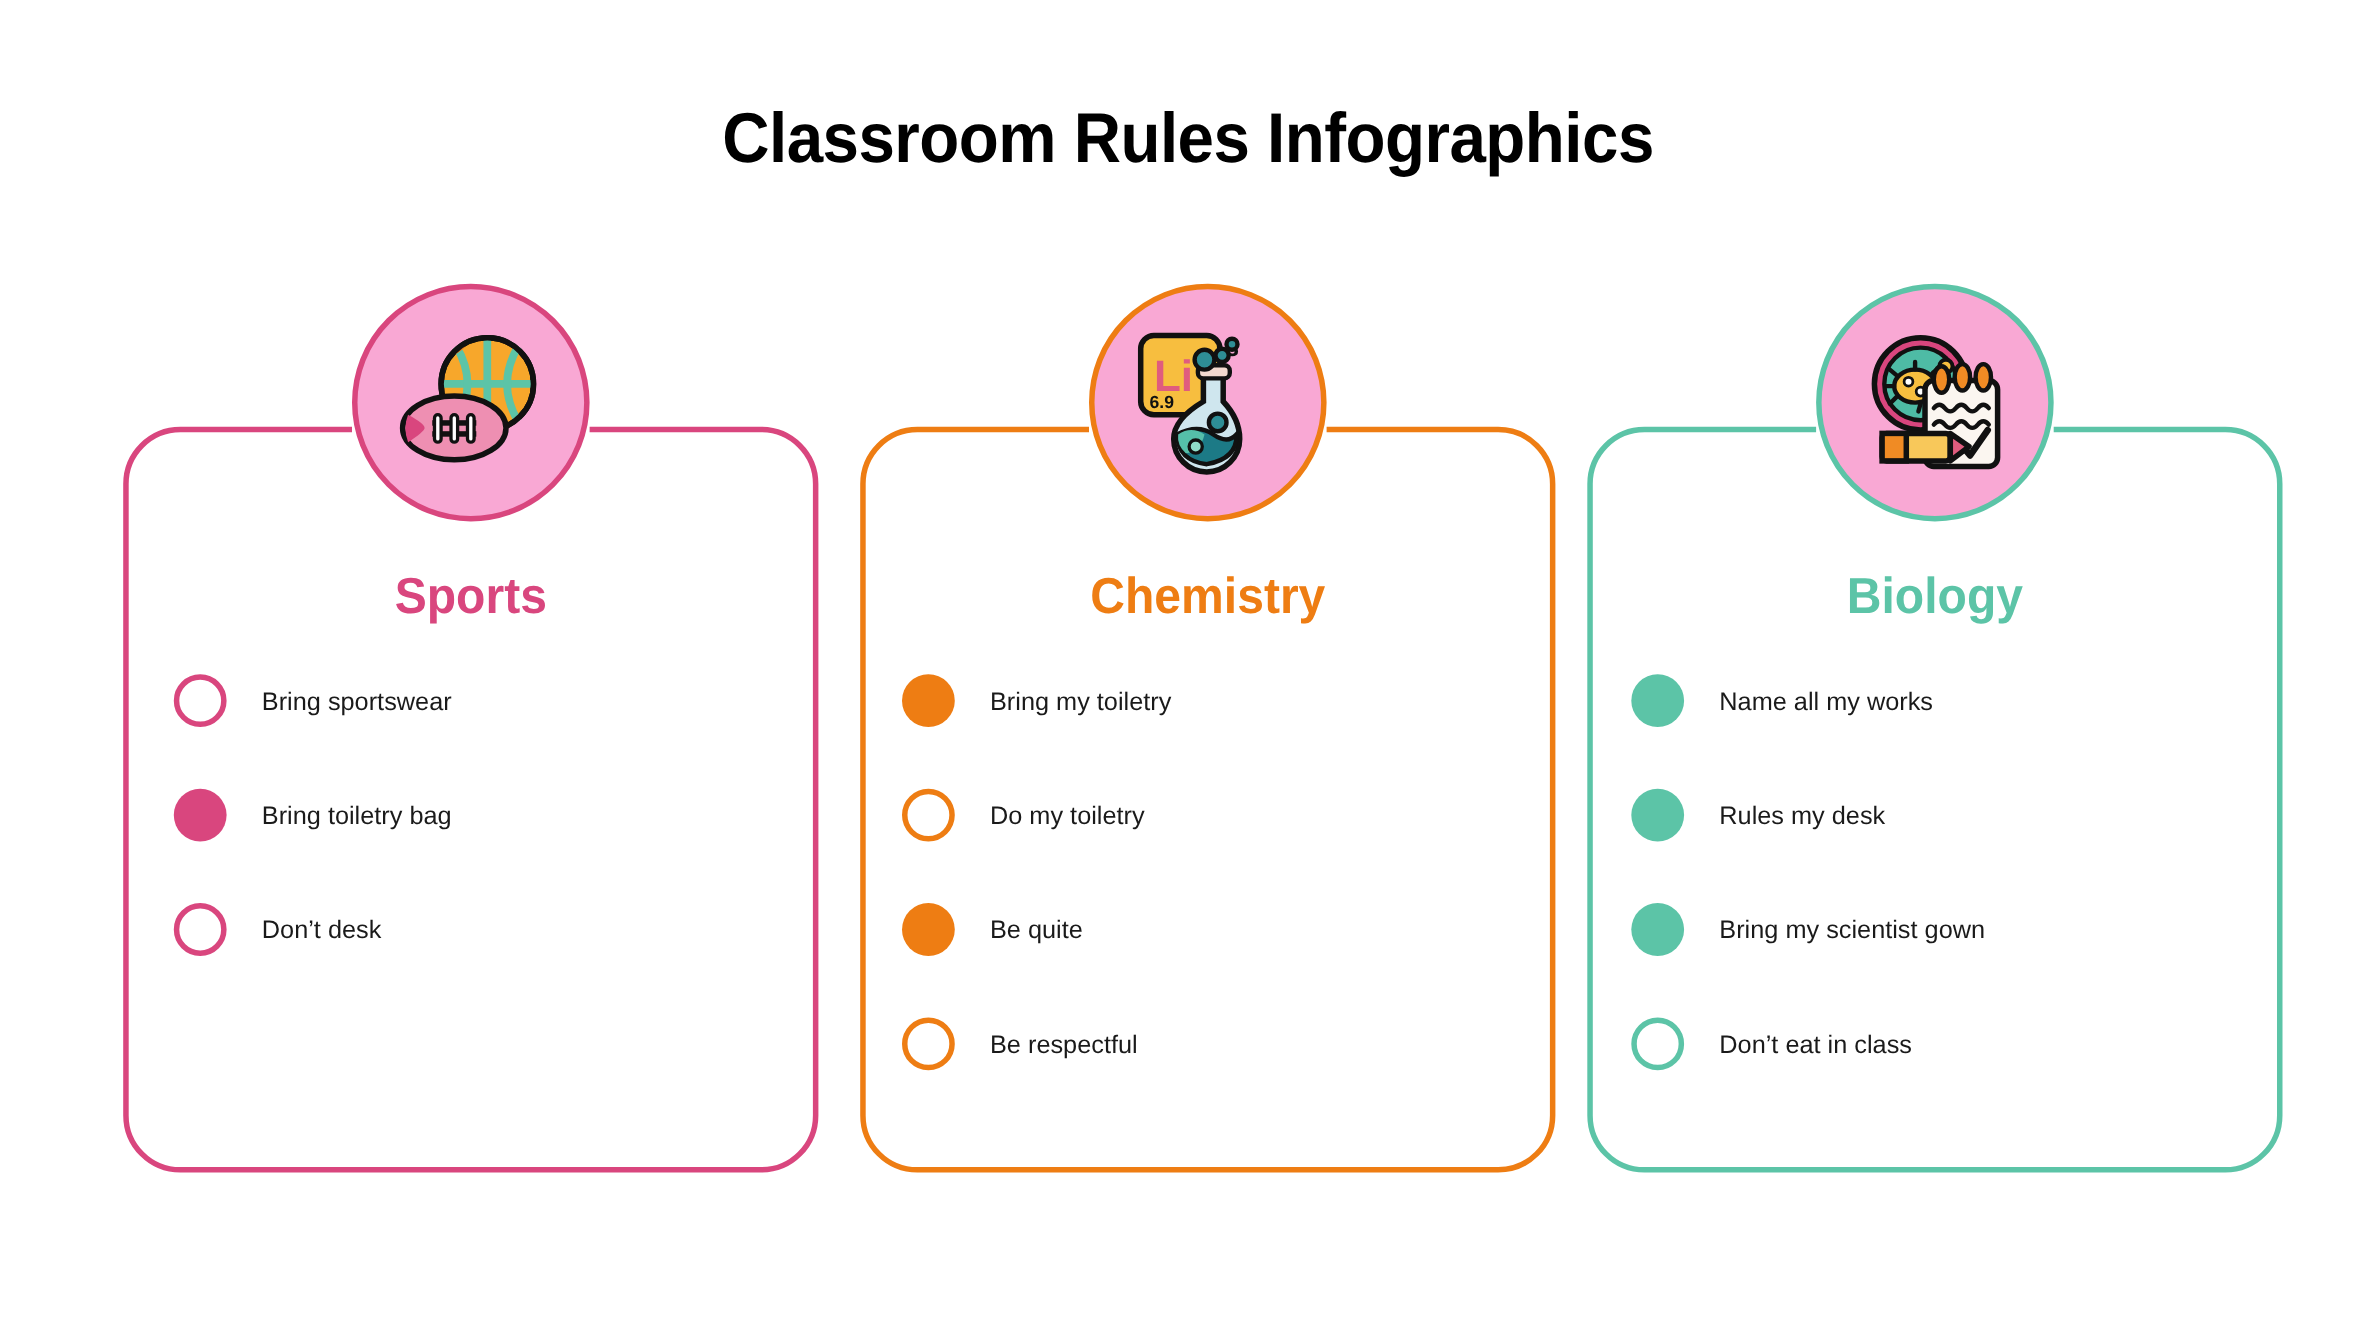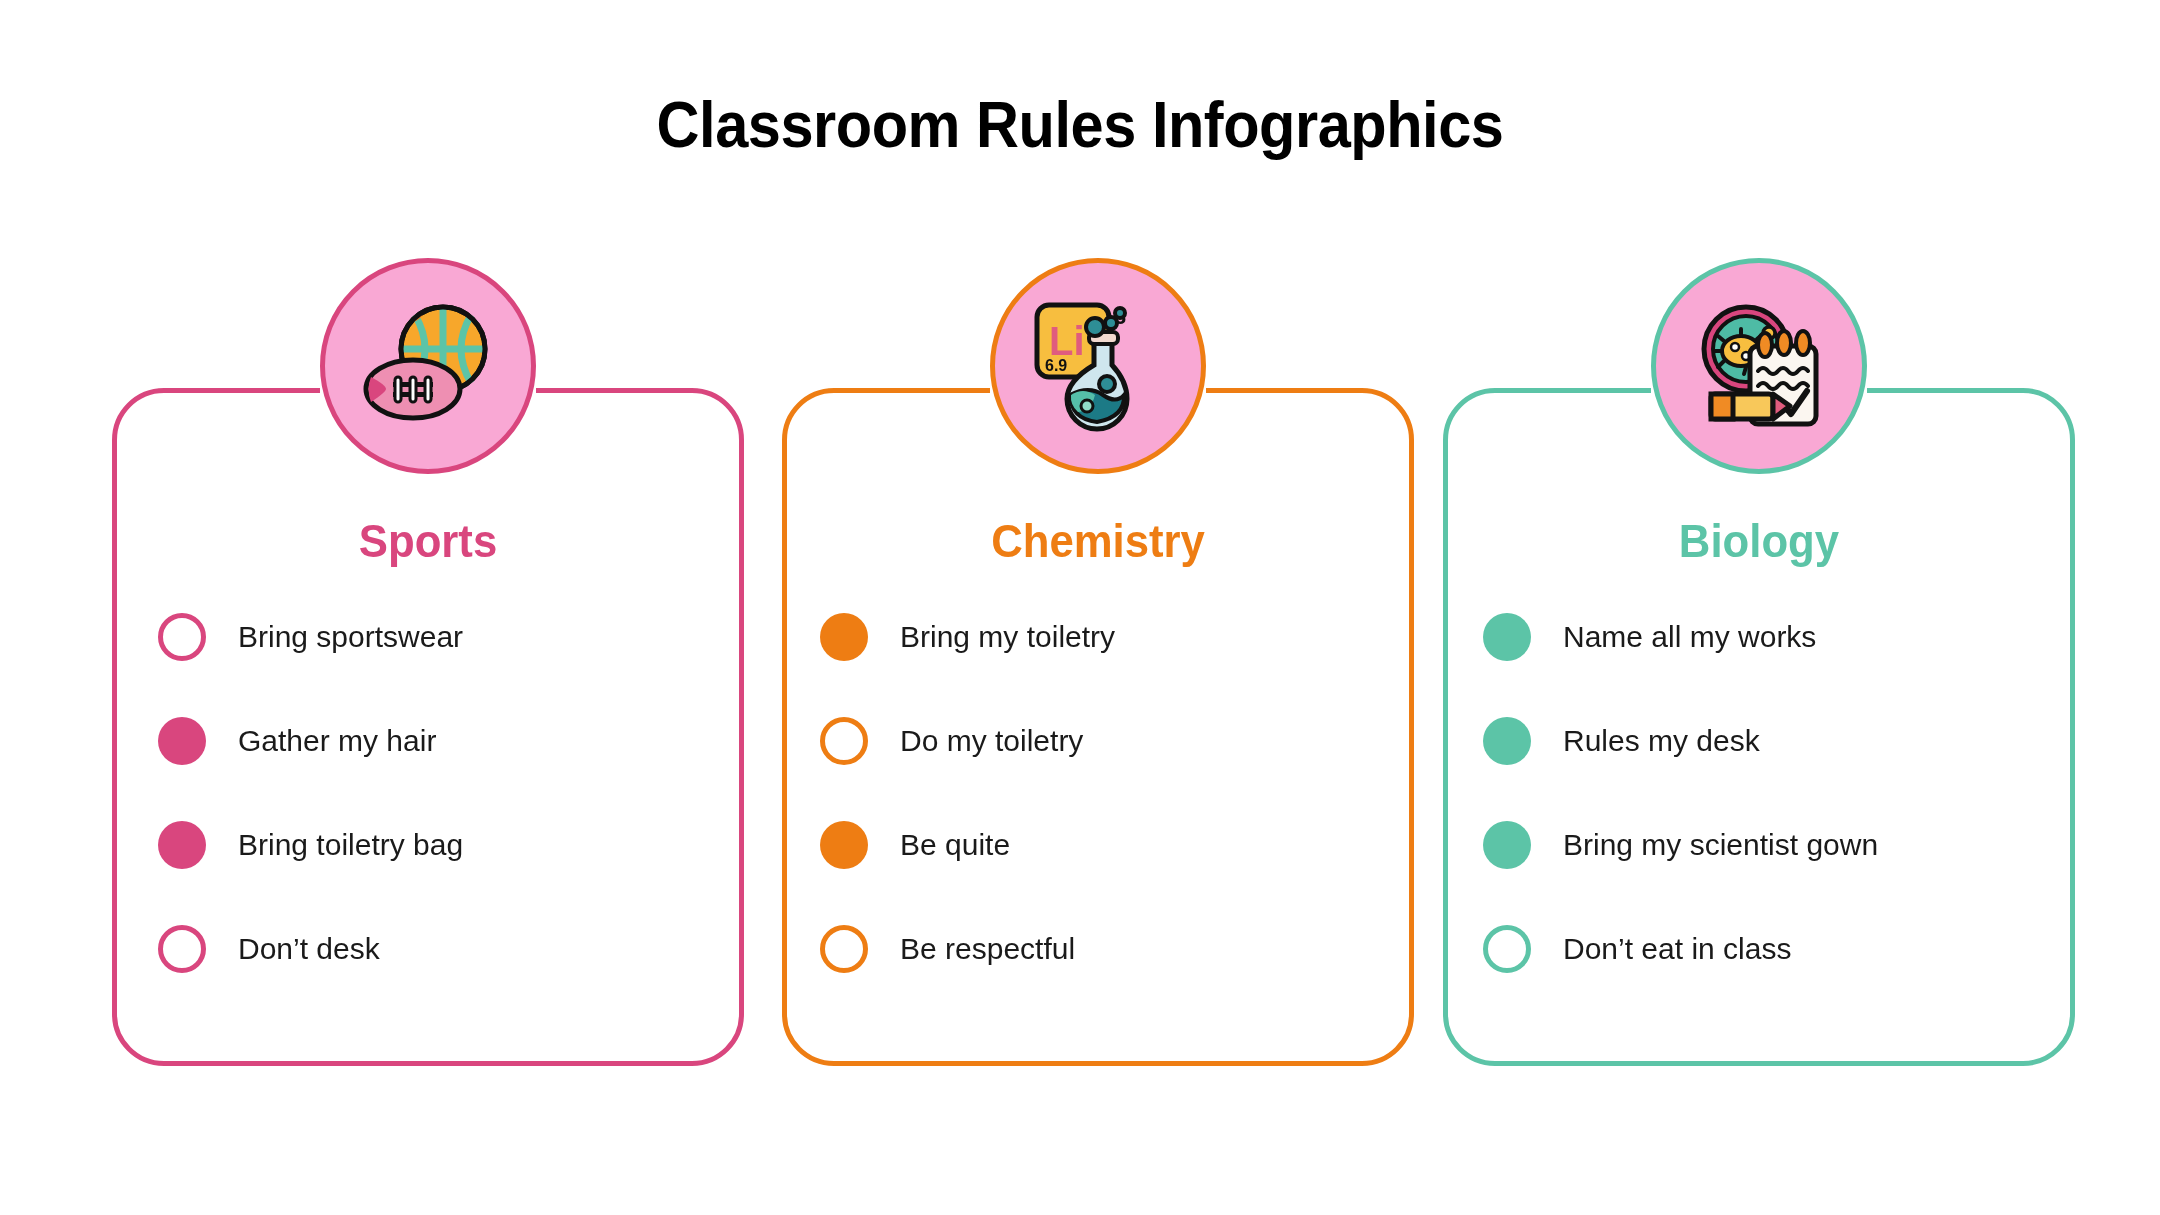--- a/index.html
+++ b/index.html
@@ -103,21 +103,21 @@
   .bullet {
     width: 48px; height: 48px;
     border-radius: 50%;
     flex: 0 0 48px;
     border: 5px solid transparent;
   }
   .bullet.filled { border: none; }
   .bullet.hollow { background: transparent; }
   .rule-label {
     margin-left: 32px;
-    font-size: 30px;
+    font-size: 23px;
     color: #1a1a1a;
     white-space: nowrap;
   }
 </style>
 </head>
 <body>
 
 <div class="page">
 
   <div class="page-title">Classroom Rules Infographics</div>
@@ -148,24 +148,20 @@
         <rect x="57" y="86" width="6" height="25" rx="3" fill="#fff" stroke="#111" stroke-width="3"></rect>
         <rect x="72" y="86" width="6" height="25" rx="3" fill="#fff" stroke="#111" stroke-width="3"></rect>
       </svg>
       </span>
     </div>
 
     <div class="rules r-sports">
       <div class="rule-row">
         <span class="bullet hollow" style="border-color:#D9467E"></span>
         <span class="rule-label">Bring sportswear</span>
-      </div>
-      <div class="rule-row">
-        <span class="bullet filled" style="background:#D9467E"></span>
-        <span class="rule-label">Gather my hair</span>
       </div>
       <div class="rule-row">
         <span class="bullet filled" style="background:#D9467E"></span>
         <span class="rule-label">Bring toiletry bag</span>
       </div>
       <div class="rule-row">
         <span class="bullet hollow" style="border-color:#D9467E"></span>
         <span class="rule-label">Don’t desk</span>
       </div>
     </div>

